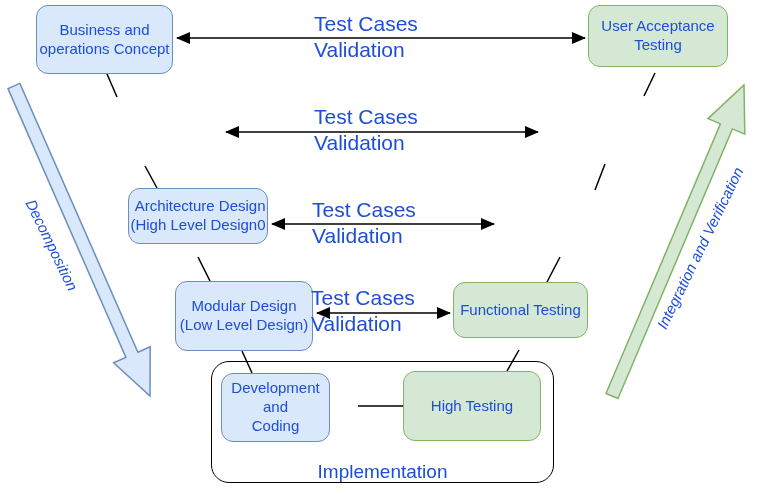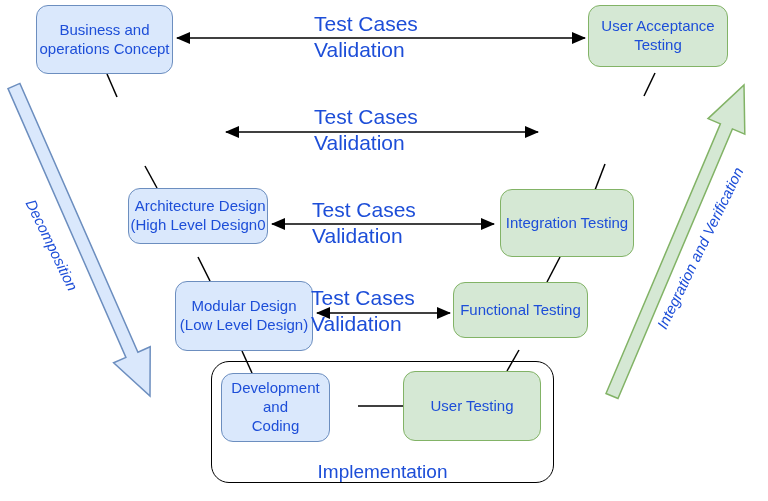--- a/index.html
+++ b/index.html
@@ -84,26 +84,25 @@
 
   <div id="b1" class="node blue">Business and
 operations Concept</div>
   <div id="b3" class="node blue">Architecture Design
 (High Level Design0</div>
   <div id="b4" class="node blue">Modular Design
 (Low Level Design)</div>
 
   <div id="g1" class="node green">User Acceptance
 Testing</div>
-  <div id="g3" class="node green">Integration Testing</div>
   <div id="g4" class="node green">Functional Testing</div>
 
   <div id="dev" class="node blue">Development and
 Coding</div>
-  <div id="unit" class="node green">User Testing</div>
+  <div id="unit" class="node green">High Testing</div>
   <div id="impl-label">Implementation</div>
 
   <div class="lbl" style="left:314px;top:14px;">Test Cases</div>
   <div class="lbl" style="left:314px;top:40px;">Validation</div>
   <div class="lbl" style="left:314px;top:107px;">Test Cases</div>
   <div class="lbl" style="left:314px;top:133px;">Validation</div>
   <div class="lbl" style="left:312px;top:200px;">Test Cases</div>
   <div class="lbl" style="left:312px;top:226px;">Validation</div>
   <div class="lbl" style="left:311px;top:288px;">Test Cases</div>
   <div class="lbl" style="left:311px;top:314px;">Validation</div>

